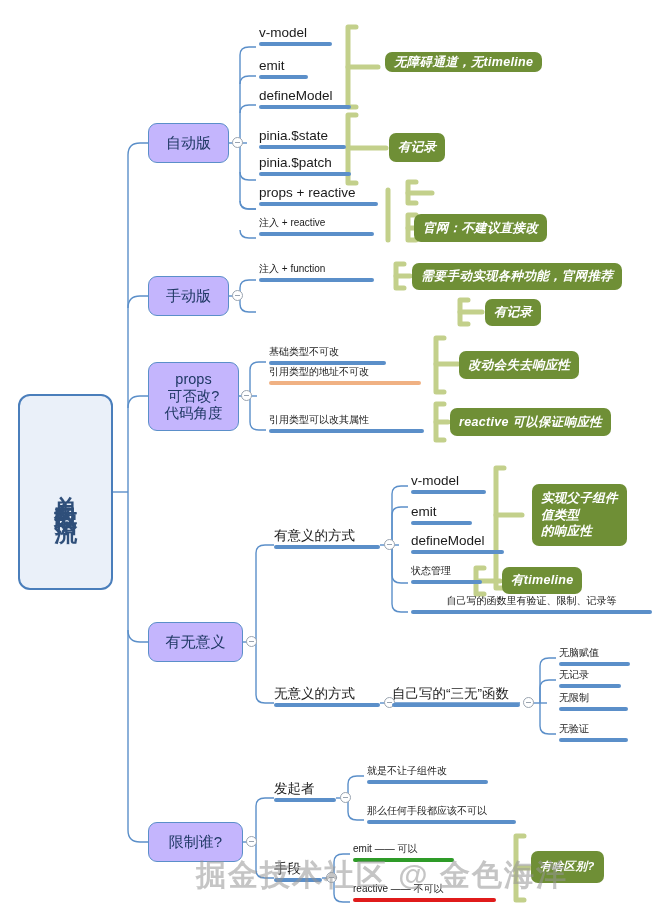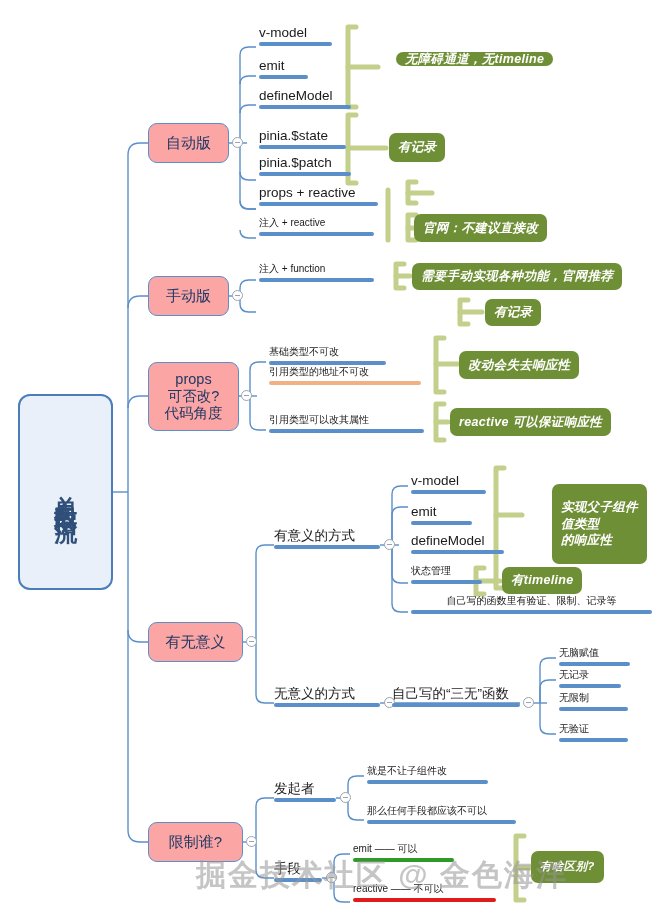--- a/index.html
+++ b/index.html
@@ -37,21 +37,21 @@
     letter-spacing:6px;
     line-height:1.1;
   }
 
   
   .branch-node{
     position:absolute;
     box-sizing:border-box;
     border:1.6px solid #5b8fc9;
     border-radius:9px;
-    background:#fca5a5;
+    background:#c4b5fd;
     display:flex;align-items:center;justify-content:center;
     text-align:center;
     color:#1f3864;
     font-size:15px;
     line-height:1.18;
     padding:2px 6px;
   }
   .branch-node.multiline{font-size:14.5px;}
 
   
@@ -310,21 +310,21 @@
   </div>
   <div class="leaf" style="left:256px;top:185px;width:122px;">
     <span>props + reactive</span>
     <span class="ul"></span>
   </div>
   <div class="leaf cn" style="left:256px;top:215px;width:118px;">
     <span>注入 + reactive</span>
     <span class="ul"></span>
   </div>
 
-  <div class="callout" style="left:396px;top:52px;height:14px;border-radius:9px;">
+  <div class="callout" style="left:385px;top:52px;height:20px;">
     <span>无障碍通道，无timeline</span>
   </div>
   <div class="callout" style="left:389px;top:133px;height:29px;">
     <span>有记录</span>
   </div>
   <div class="callout" style="left:414px;top:214px;height:28px;">
     <span>官网：不建议直接改</span>
   </div>
 
   <div class="leaf cn" style="left:256px;top:261px;width:118px;">
@@ -406,21 +406,21 @@
   </div>
   <div class="leaf cn" style="left:556px;top:690px;width:72px;">
     <span>无限制</span>
     <span class="ul"></span>
   </div>
   <div class="leaf cn" style="left:556px;top:721px;width:72px;">
     <span>无验证</span>
     <span class="ul"></span>
   </div>
 
-  <div class="callout" style="left:552px;top:484px;height:80px;">
+  <div class="callout" style="left:532px;top:484px;height:62px;">
     <span>实现父子组件
 值类型
 的响应性</span>
   </div>
   <div class="callout" style="left:502px;top:567px;height:27px;">
     <span>有timeline</span>
   </div>
 
   <div class="sublabel" style="left:274px;top:781px;width:62px;">
     <span>发起者</span>

